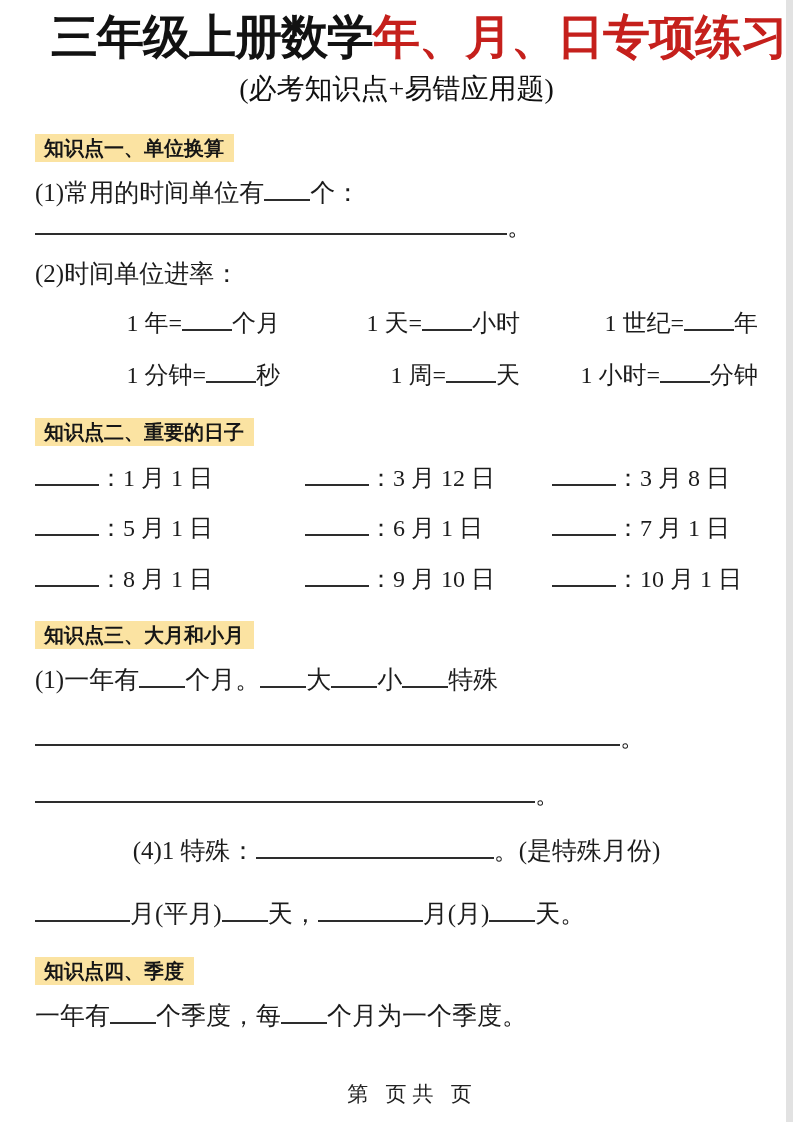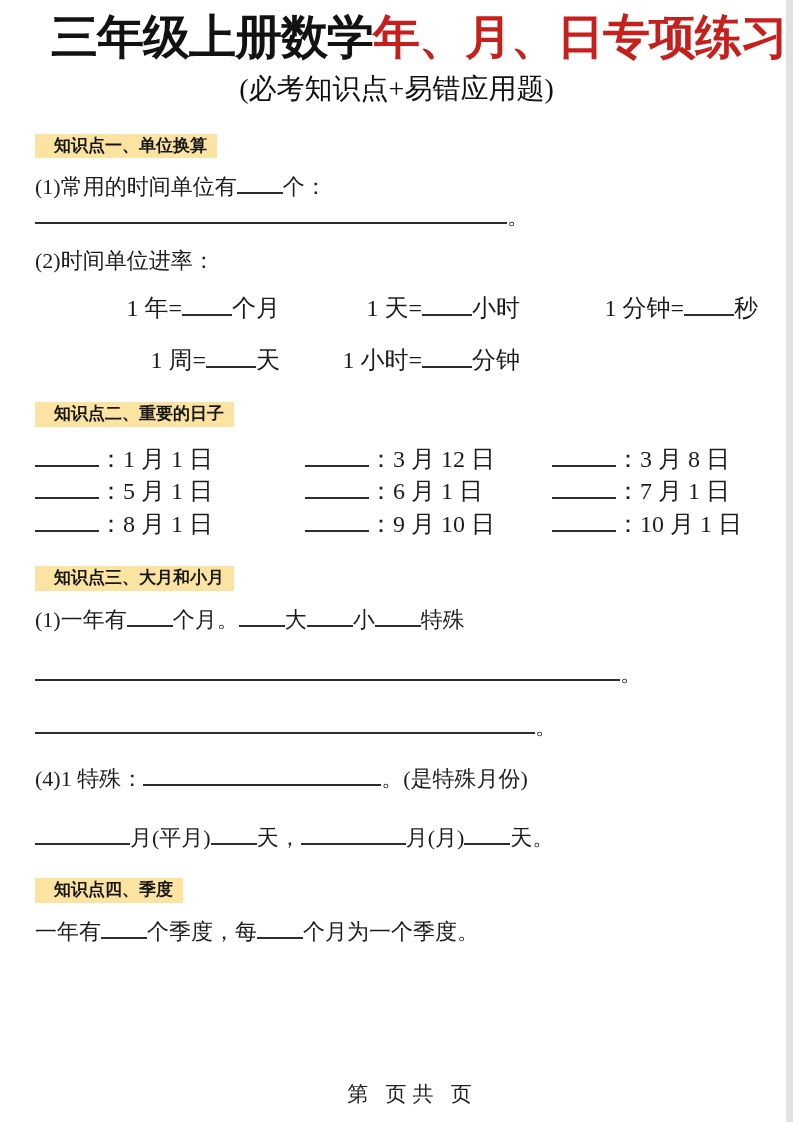--- a/index.html
+++ b/index.html
@@ -35,28 +35,28 @@
     font-weight:normal;
     font-size:28px;
     color:#111;
   }
   .content { padding:0 35px; }
   .sec { margin-top:26px; }
   .heading {
     display:inline-block;
     font-family:"Liberation Sans","DejaVu Sans",sans-serif;
     font-weight:bold;
-    font-size:17px;
+    font-size:20px;
     color:#161616;
     background:#fbe3a2;
-    padding:3px 10px 3px 19px;
+    padding:3px 10px 3px 9px;
     line-height:1.1;
   }
   .qline {
-    font-size:22px;
+    font-size:25px;
     line-height:1.35;
     margin-top:14px;
     color:#1c1c1c;
   }
   .jl { text-align:justify; text-align-last:justify; }
   .blank {
     display:inline-block;
     border-bottom:2px solid #2d2d2d;
     height:0.95em;
     vertical-align:baseline;
@@ -69,21 +69,21 @@
   .b-l2   { width:500px; }
   .b-sp   { width:238px; }
   .b-w95  { width:95px; }
   .b-w105 { width:105px; }
   .grid3 {
     display:grid;
     font-size:24px;
     line-height:1.35;
   }
   .conv  { grid-template-columns:245px 240px 1fr; row-gap:20px; margin-top:16px;text-align:right; }
-  .dates { grid-template-columns:270px 247px 1fr; margin-top:16px; }
+  .dates { grid-template-columns:270px 247px 1fr; row-gap:18px; margin-top:16px; }
   .footer {
     position:absolute;
     bottom:14px; left:16px; width:100%;
     text-align:center;
     font-size:21px;
     letter-spacing:6px;
     color:#222;
   }
 </style>
 </head>
@@ -103,20 +103,21 @@
       <span class="heading">知识点一、单位换算</span>
       <div class="qline">
         <span>(1)常用的时间单位有</span><span class="blank b-sm"></span><span>个：</span><span class="blank b-q1"></span><span>。</span>
       </div>
       <div class="qline">
         <span>(2)时间单位进率：</span>
       </div>
       <div class="grid3 conv">
         <span><span>1 年=</span><span class="blank b-conv"></span><span>个月</span></span>
         <span><span>1 天=</span><span class="blank b-conv"></span><span>小时</span></span>
+        <span><span>1 世纪=</span><span class="blank b-conv"></span><span>年</span></span>
         <span><span>1 分钟=</span><span class="blank b-conv"></span><span>秒</span></span>
         <span><span>1 周=</span><span class="blank b-conv"></span><span>天</span></span>
         <span><span>1 小时=</span><span class="blank b-conv"></span><span>分钟</span></span>
       </div>
     </div>
 
     <div class="sec">
       <span class="heading">知识点二、重要的日子</span>
       <div class="grid3 dates">
         <span><span class="blank b-date"></span><span>：</span><span>1 月 1 日</span></span>
@@ -135,21 +136,21 @@
       <span class="heading">知识点三、大月和小月</span>
       <div class="qline">
         <span>(1)一年有</span><span class="blank b-sm"></span><span>个月。</span><span class="blank b-sm"></span><span>大</span><span class="blank b-sm"></span><span>小</span><span class="blank b-sm"></span><span>特殊</span>
       </div>
       <div class="qline" style="margin-top:24px;">
         <span class="blank b-l1"></span><span>。</span>
       </div>
       <div class="qline" style="margin-top:24px;">
         <span class="blank b-l2"></span><span>。</span>
       </div>
-      <div class="qline" style="margin-top:22px;">
+      <div class="qline" style="margin-top:22px;text-align:center;">
         <span>(4)1 特殊：</span><span class="blank b-sp"></span><span>。(是特殊月份)</span>
       </div>
       <div class="qline" style="margin-top:29px;">
         <span class="blank b-w95"></span><span>月(平月)</span><span class="blank b-sm"></span><span>天，</span><span class="blank b-w105"></span><span>月(月)</span><span class="blank b-sm"></span><span>天。</span>
       </div>
     </div>
 
     <div class="sec">
       <span class="heading">知识点四、季度</span>
       <div class="qline">

